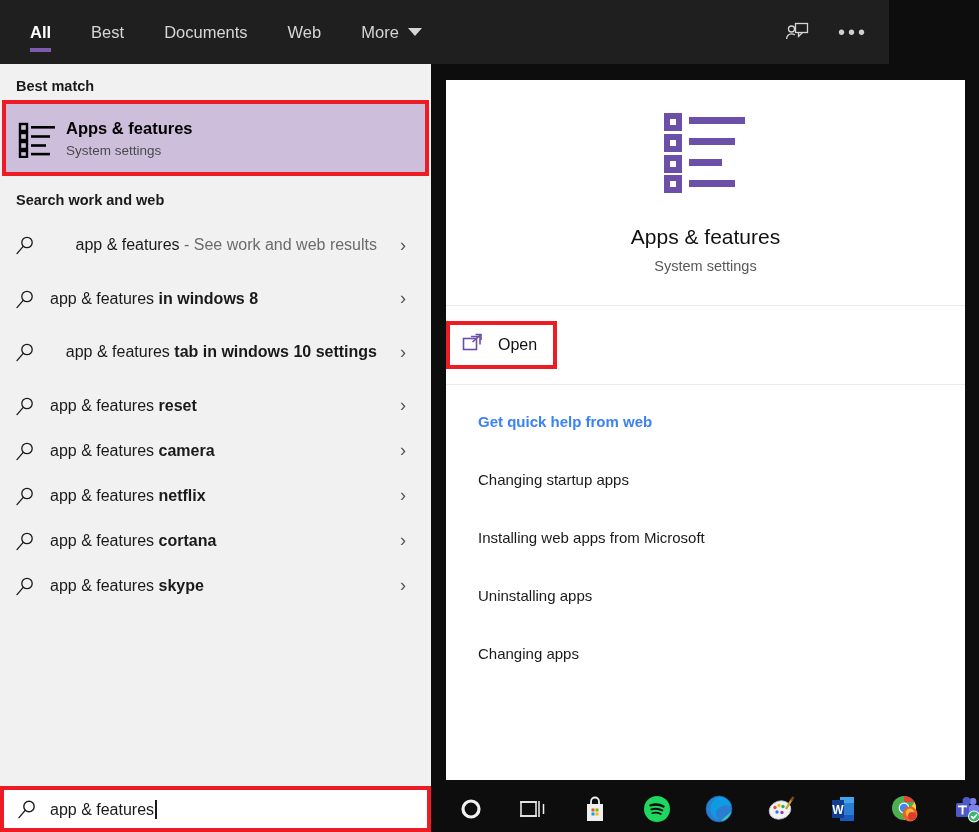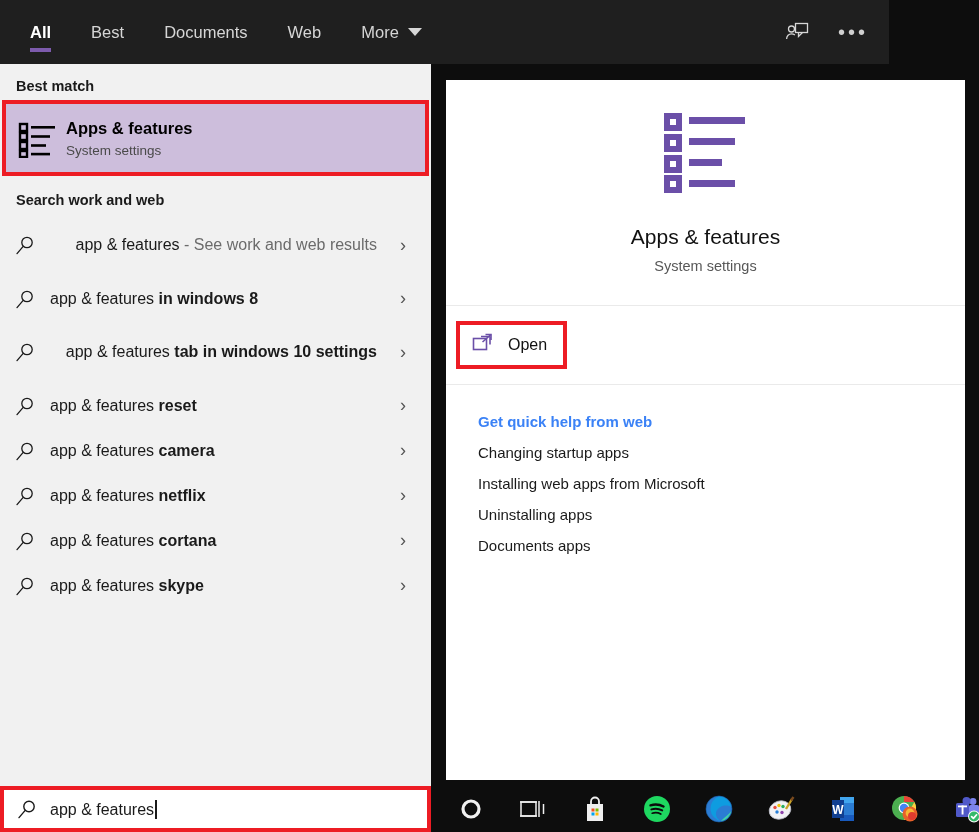--- a/index.html
+++ b/index.html
@@ -81,31 +81,31 @@
   
   .right-pane {
     position: absolute; left: 446px; top: 80px; width: 519px; height: 700px;
     background: #ffffff;
   }
   .preview-card { height: 225px; display: flex; flex-direction: column; align-items: center; justify-content: center; }
   .preview-title { font-size: 21px; color: #111; margin-top: 26px; }
   .preview-sub { font-size: 14.5px; color: #575757; margin-top: 9px; }
   .divider { height: 1px; background: #eaeaea; margin: 0 0; }
 
-  .open-zone { height: 78px; display: flex; align-items: center; padding-left: 14px; }
+  .open-zone { height: 78px; display: flex; align-items: center; padding-left: 4px; }
   .open-btn {
     display: flex; align-items: center; gap: 14px;
     padding: 8px 16px 8px 12px; background: #fff;
     outline: 4px solid #ed1c24; cursor: default;
   }
   .open-label { font-size: 16px; color: #111; }
 
   .help-block { padding: 28px 0 0 32px; }
   .help-head { font-size: 15px; font-weight: bold; color: #3b82f6; }
-  .help-link { font-size: 15px; color: #1a1a1a; margin-top: 14px; cursor: default; }
+  .help-link { font-size: 15px; color: #1a1a1a; margin-top: 41px; cursor: default; }
 
   
   .taskbar {
     position: absolute; left: 0; bottom: 0; width: 979px; height: 46px;
     background: #0d0d0d;
   }
   .tb-icons { position: absolute; left: 440px; top: 0; height: 46px; display: flex; align-items: center; gap: 0; }
   .tb-item { width: 62px; height: 46px; display: flex; align-items: center; justify-content: center; cursor: default; }
 
   
@@ -311,21 +311,21 @@
     </div>
 
     <div class="divider"></div>
 
     <div class="help-block">
       <div class="help-head">Get quick help from web</div>
       <div id="help-links">
           <div class="help-link">Changing startup apps</div>
           <div class="help-link">Installing web apps from Microsoft</div>
           <div class="help-link">Uninstalling apps</div>
-          <div class="help-link">Documents apps</div>
+          <div class="help-link">Changing apps</div>
         </div>
     </div>
   </div>
 
   <div class="taskbar">
     <div class="tb-icons">
 
       <div class="tb-item">
         <svg width="22" height="22" viewBox="0 0 22 22">
           <circle cx="11" cy="11" r="8" fill="none" stroke="#f0f0f0" stroke-width="3.2"></circle>

